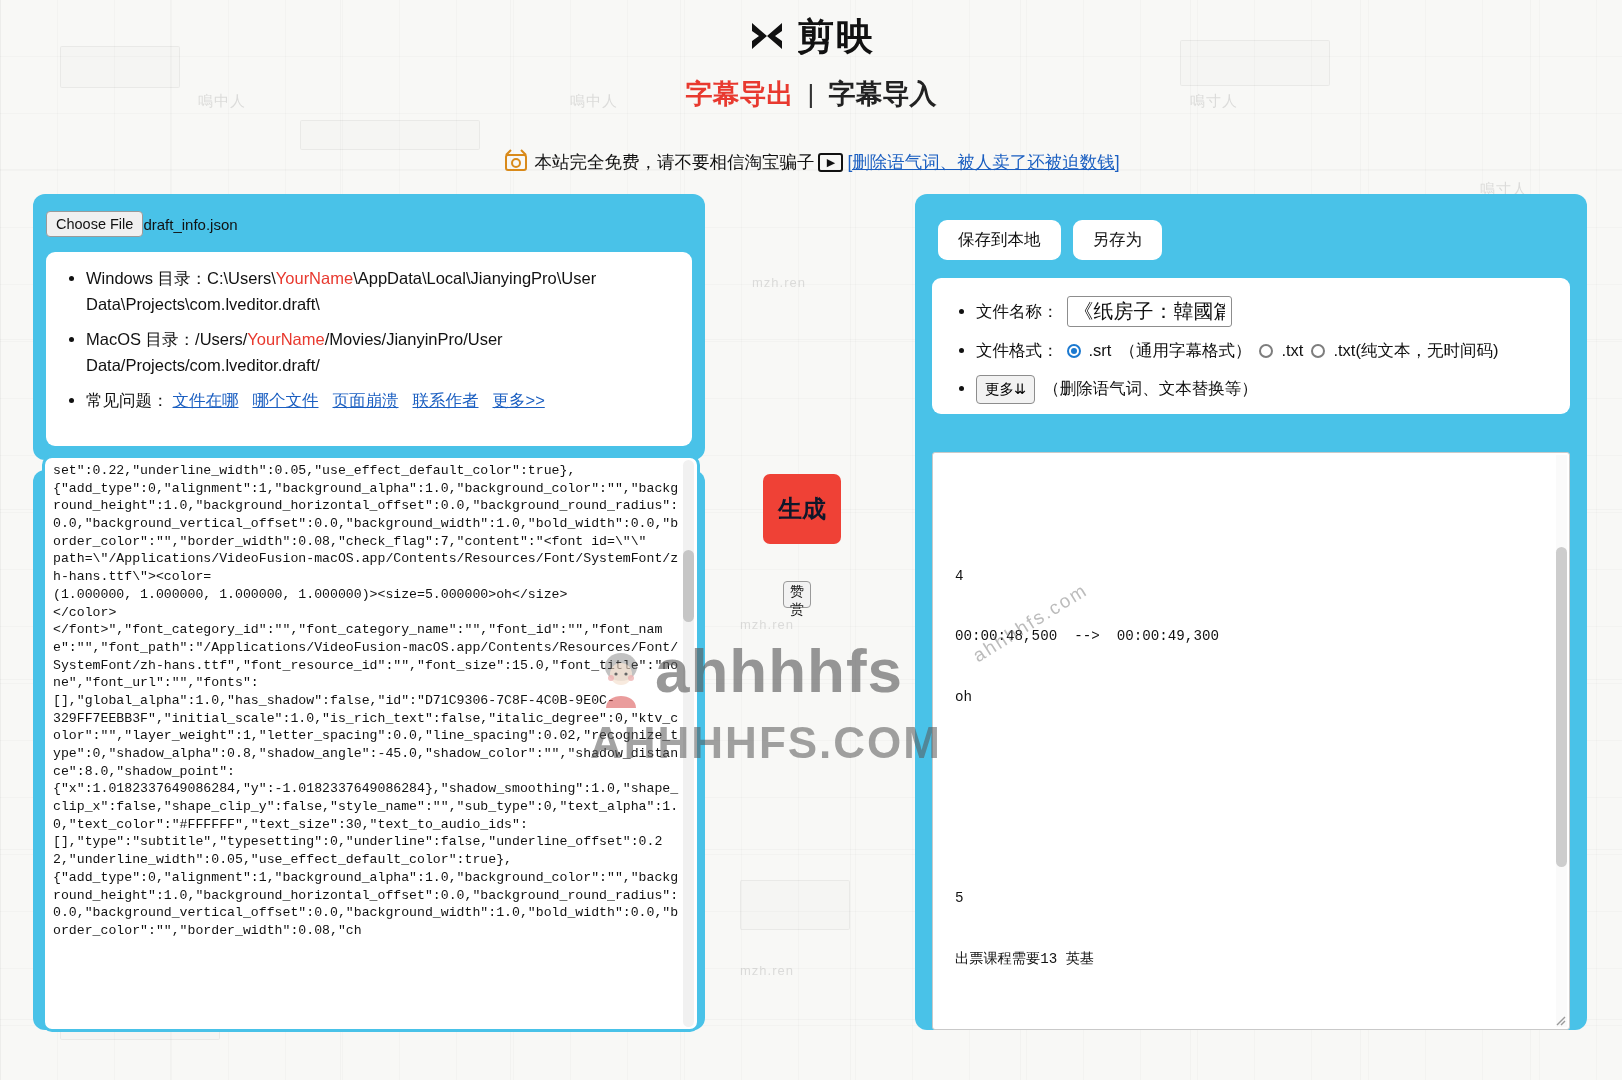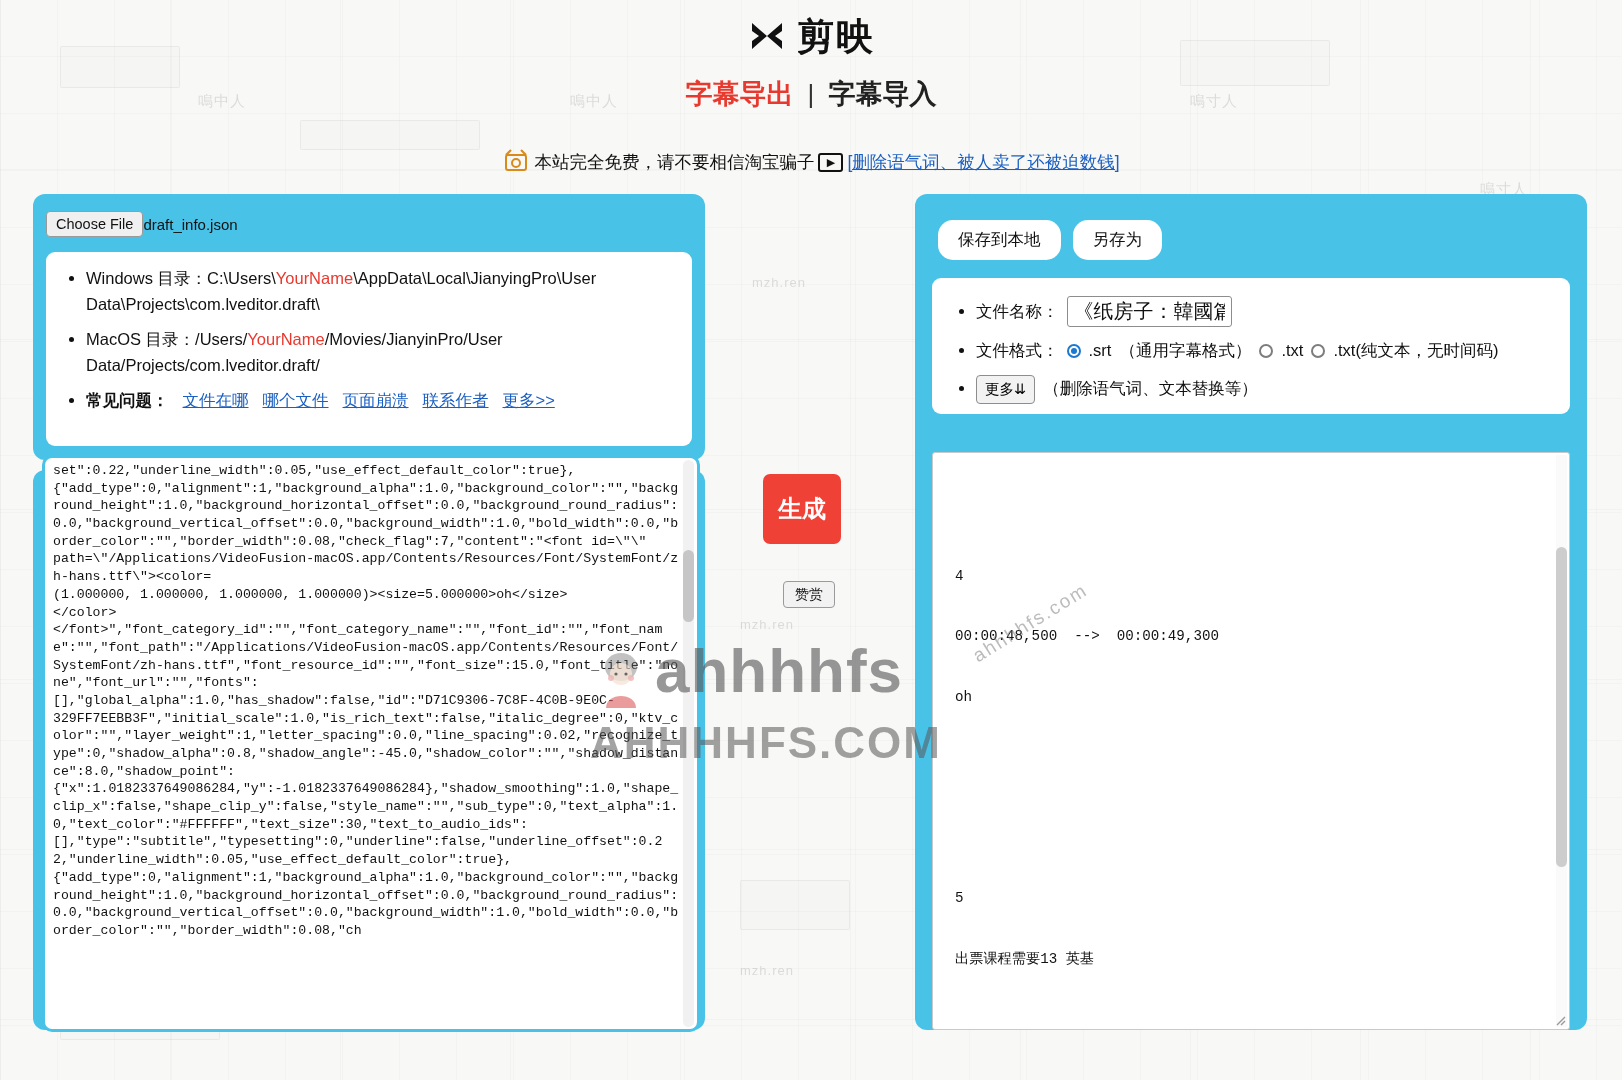--- a/index.html
+++ b/index.html
@@ -88,21 +88,21 @@
     position: absolute; left: 46px; top: 252px; width: 646px; height: 194px;
     background: #fff; border-radius: 9px; padding: 14px 18px 10px 18px;
     overflow: hidden;
   }
   .info-list { margin: 0; padding-left: 22px; }
   .info-list li { font-size: 16.5px; line-height: 1.55; color: #111; margin-bottom: 10px; }
   .hl-red { color: #e8392f; }
   .faq-links a {
     color: #1b5fc1; text-decoration: underline; margin-right: 14px; font-size: 16.5px;
   }
-  .faq-label { margin-right: 14px; font-weight: bold; }
+  .faq-label { margin-right: 4px; }
 
   .json-area {
     position: absolute; left: 42px; top: 455px; width: 658px; height: 577px;
     background: #fff; border: 3px solid #49c2e8; border-radius: 10px;
     padding: 4px 16px 4px 8px;
     font-family: "Liberation Mono", monospace; font-size: 13.2px; line-height: 1.34;
     color: #111; white-space: pre-wrap; word-break: break-all;
     overflow: hidden; resize: none;
   }
   .json-scroll {
@@ -110,35 +110,35 @@
     background: #f1f1f1; border-radius: 6px;
   }
   .json-scroll-thumb {
     position: absolute; left: 0; top: 90px; width: 11px; height: 72px;
     background: #c6c6c6; border-radius: 6px;
   }
 
   
   .gen-btn {
     position: absolute; left: 763px; top: 474px; width: 78px; height: 70px;
-    background: #ef4136; color: #ffffff; border: none; border-radius: 7px;
+    background: #ef4136; color: #0f172a; border: none; border-radius: 7px;
     font-size: 24px; font-weight: bold; cursor: pointer;
     font-family: "Liberation Sans", sans-serif;
   }
   .tip-btn {
-    position: absolute; left: 783px; top: 581px; width: 52px; height: 27px;
+    position: absolute; left: 783px; top: 581px; width: 28px; height: 27px;
     background: #f2f2f2; border: 1px solid #9a9a9a; border-radius: 4px;
     font-size: 14px; color: #111; cursor: pointer;
     font-family: "Liberation Sans", sans-serif;
   }
 
   
   .right-btns { position: absolute; left: 938px; top: 220px; display: flex; gap: 12px; }
   .rbtn {
-    background: #fff; border: none; border-radius: 15px; padding: 9px 20px;
+    background: #fff; border: none; border-radius: 9px; padding: 9px 20px;
     font-size: 16.5px; color: #111; cursor: pointer;
     font-family: "Liberation Sans", sans-serif;
   }
   .opt-card {
     position: absolute; left: 932px; top: 278px; width: 638px; height: 136px;
     background: #fff; border-radius: 9px; padding: 12px 16px;
   }
   .opt-list { margin: 6px; padding-left: 22px; }
   .opt-list li { font-size: 16.5px; line-height: 1.2; color: #111; margin-bottom: 14px; display: list-item; }
   .opt-row { display: flex; align-items: center; gap: 8px; flex-wrap: wrap; }

